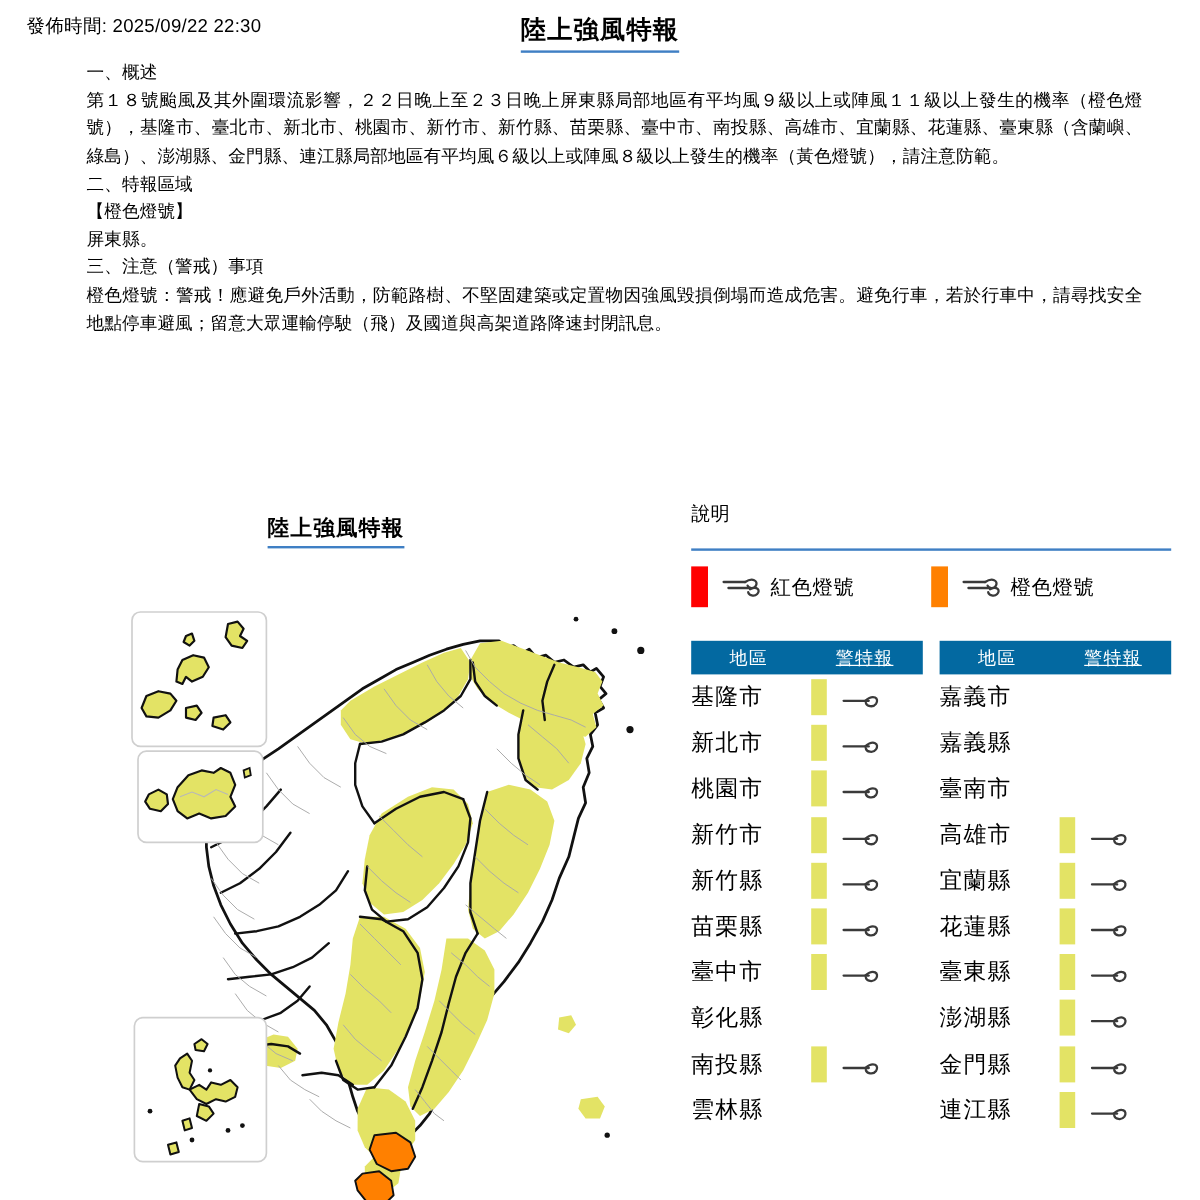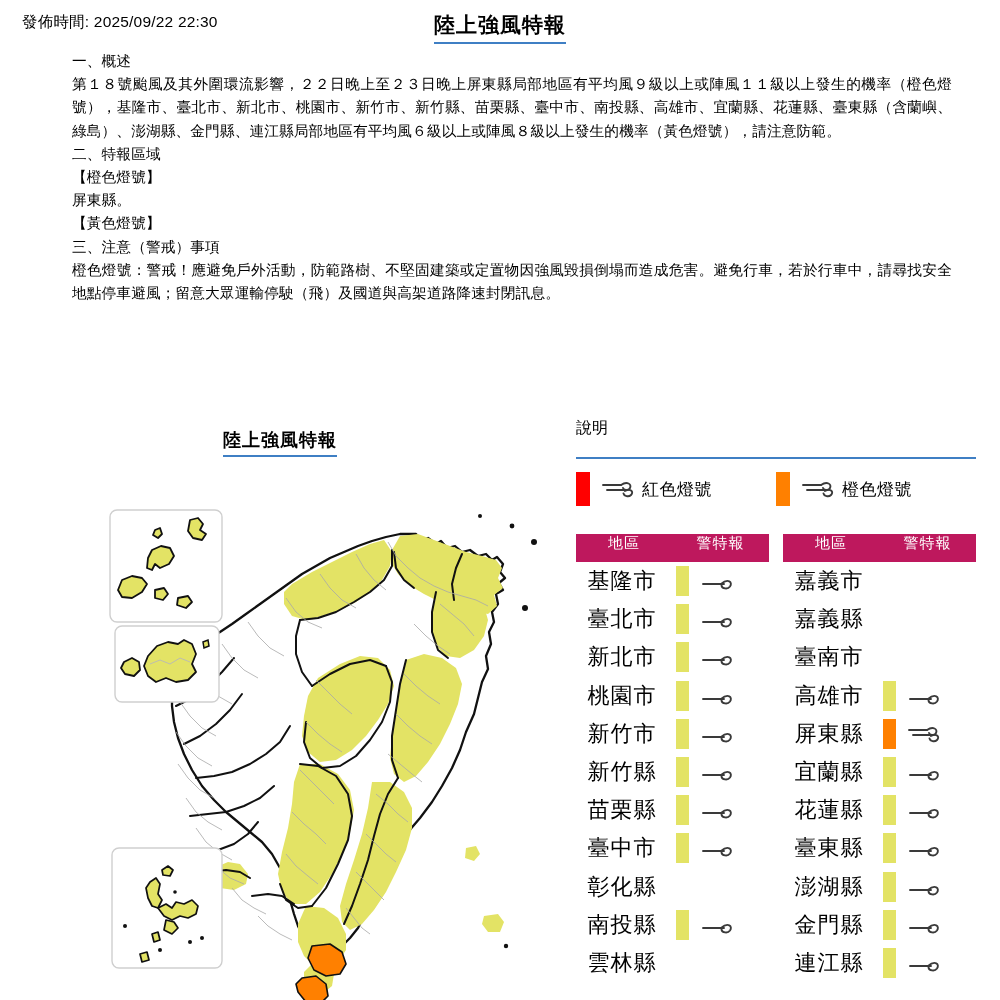--- a/index.html
+++ b/index.html
@@ -45,44 +45,43 @@
   #legend-rule{height:2px;background:#3f7fc4;width:400px;margin-bottom:9px;}
   .legend-row{display:flex;align-items:center;height:42px;}
   .legend-item{display:flex;align-items:center;width:202px;text-align:right;}
   .sw{width:14px;height:34px;display:block;flex:0 0 auto;}
   .legend-ico{width:42px;height:30px;display:flex;align-items:center;justify-content:center;margin-left:7px;flex:0 0 auto;}
   .legend-lab{font-size:17px;margin-left:3px;letter-spacing:0.5px;white-space:nowrap;}
   
   #warn-tables{position:absolute;left:576px;top:534px;width:400px;display:flex;gap:14px;}
   .warn-col{width:193px;}
   .wt-head{
-    background:#be185d;color:#fff;height:28px;display:flex;
+    background:#0369a1;color:#fff;height:28px;display:flex;align-items:center;
     font-size:15px;letter-spacing:1px;
   }
   .wt-head .h-region{width:96px;text-align:center;}
-  .wt-head .h-warn{width:97px;text-align:center;}
+  .wt-head .h-warn{width:97px;text-align:center;text-decoration:underline;}
   .wt-row{height:38.2px;display:flex;align-items:center;}
-  .wt-region{width:96px;text-align:center;font-size:22px;letter-spacing:1px;}
+  .wt-region{width:96px;font-size:19px;letter-spacing:1px;}
   .wt-warn{width:97px;display:flex;align-items:center;padding-left:8px;}
   .wt-warn .sw{width:13px;height:30px;}
   .cell-ico{width:44px;height:28px;display:flex;align-items:center;justify-content:center;margin-left:6px;}
 </style>
 </head>
 <body>
 
 <div id="publish-time">發佈時間: 2025/09/22 22:30</div>
 <div id="main-title"><span class="t">陸上強風特報</span></div>
 
 <div id="doc-body">
   <p>一、概述</p>
   <p>第１８號颱風及其外圍環流影響，２２日晚上至２３日晚上屏東縣局部地區有平均風９級以上或陣風１１級以上發生的機率（橙色燈號），基隆市、臺北市、新北市、桃園市、新竹市、新竹縣、苗栗縣、臺中市、南投縣、高雄市、宜蘭縣、花蓮縣、臺東縣（含蘭嶼、綠島）、澎湖縣、金門縣、連江縣局部地區有平均風６級以上或陣風８級以上發生的機率（黃色燈號），請注意防範。</p>
   <p>二、特報區域</p>
   <p>【橙色燈號】</p>
   <p>屏東縣。</p>
-  <p>【黃色燈號】</p>
   <p>三、注意（警戒）事項</p>
   <p>橙色燈號：警戒！應避免戶外活動，防範路樹、不堅固建築或定置物因強風毀損倒塌而造成危害。避免行車，若於行車中，請尋找安全地點停車避風；留意大眾運輸停駛（飛）及國道與高架道路降速封閉訊息。</p>
 </div>
 
 <div id="map-panel">
   <div id="map-title"><span class="t">陸上強風特報</span></div>
 
   <svg id="map-svg" width="560" height="540" viewBox="0 0 560 540">
     <defs>
       <clipPath id="cpA">
@@ -311,34 +310,20 @@
               <svg width="34" height="24" viewBox="0 0 34 24">
                 <g fill="none" stroke="#3a3a3a" stroke-width="1.9" stroke-linecap="round">
                   <path d="M3,15 H24"></path>
                   <path d="M21,15 C28,9 33,13 30,17.5 C27.5,21 22,19.5 21.5,16.5"></path>
                 </g>
               </svg>
             </span>
           </span>
         </div>
         <div class="wt-row">
-          <span class="wt-region">臺北市</span>
-          <span class="wt-warn">
-            <span class="sw" style="background: rgb(227, 227, 101);"></span>
-            <span class="cell-ico">
-              <svg width="34" height="24" viewBox="0 0 34 24">
-                <g fill="none" stroke="#3a3a3a" stroke-width="1.9" stroke-linecap="round">
-                  <path d="M3,15 H24"></path>
-                  <path d="M21,15 C28,9 33,13 30,17.5 C27.5,21 22,19.5 21.5,16.5"></path>
-                </g>
-              </svg>
-            </span>
-          </span>
-        </div>
-        <div class="wt-row">
           <span class="wt-region">新北市</span>
           <span class="wt-warn">
             <span class="sw" style="background: rgb(227, 227, 101);"></span>
             <span class="cell-ico">
               <svg width="34" height="24" viewBox="0 0 34 24">
                 <g fill="none" stroke="#3a3a3a" stroke-width="1.9" stroke-linecap="round">
                   <path d="M3,15 H24"></path>
                   <path d="M21,15 C28,9 33,13 30,17.5 C27.5,21 22,19.5 21.5,16.5"></path>
                 </g>
               </svg>
@@ -465,36 +450,20 @@
               <svg width="34" height="24" viewBox="0 0 34 24">
                 <g fill="none" stroke="#3a3a3a" stroke-width="1.9" stroke-linecap="round">
                   <path d="M3,15 H24"></path>
                   <path d="M21,15 C28,9 33,13 30,17.5 C27.5,21 22,19.5 21.5,16.5"></path>
                 </g>
               </svg>
             </span>
           </span>
         </div>
         <div class="wt-row">
-          <span class="wt-region">屏東縣</span>
-          <span class="wt-warn">
-            <span class="sw" style="background: rgb(255, 128, 0);"></span>
-            <span class="cell-ico">
-              <svg width="34" height="24" viewBox="0 0 34 24">
-                <g fill="none" stroke="#3a3a3a" stroke-width="1.9" stroke-linecap="round">
-                  <path d="M2,8 H20"></path>
-                  <path d="M6,13 H24"></path>
-                  <path d="M20,8 C26,4 31,7 29,11 C27.5,14 23,13.5 22,11"></path>
-                  <path d="M24,14 C30,11 33,15 30,18 C27.5,20.5 23,19 22.5,16.5"></path>
-                </g>
-              </svg>
-            </span>
-          </span>
-        </div>
-        <div class="wt-row">
           <span class="wt-region">宜蘭縣</span>
           <span class="wt-warn">
             <span class="sw" style="background: rgb(227, 227, 101);"></span>
             <span class="cell-ico">
               <svg width="34" height="24" viewBox="0 0 34 24">
                 <g fill="none" stroke="#3a3a3a" stroke-width="1.9" stroke-linecap="round">
                   <path d="M3,15 H24"></path>
                   <path d="M21,15 C28,9 33,13 30,17.5 C27.5,21 22,19.5 21.5,16.5"></path>
                 </g>
               </svg>

